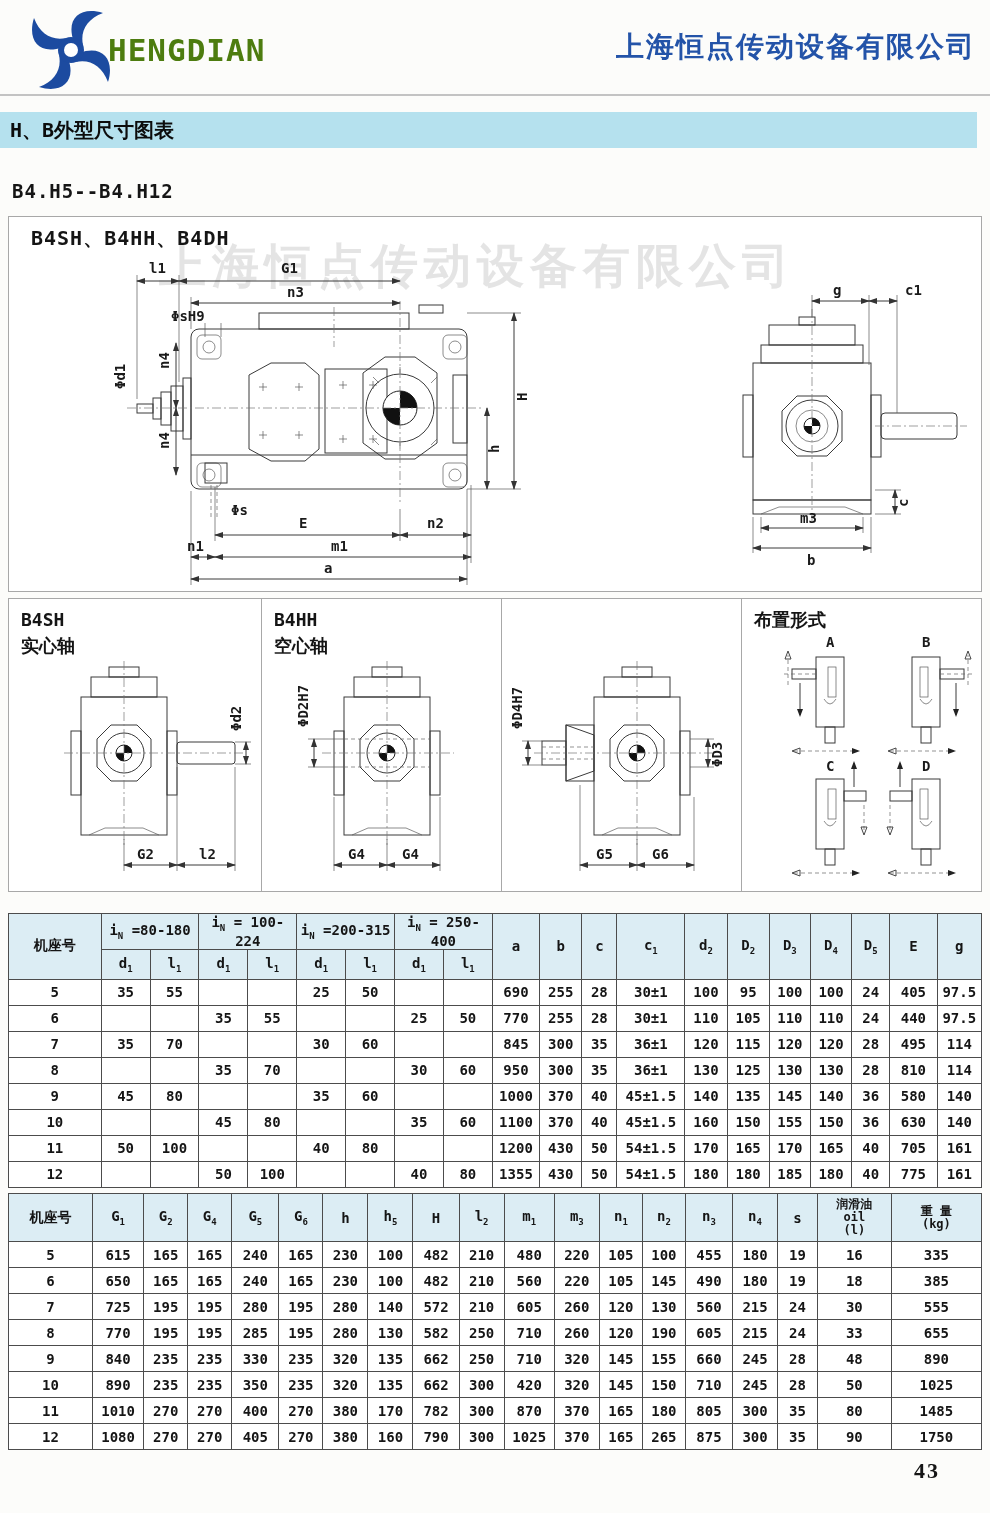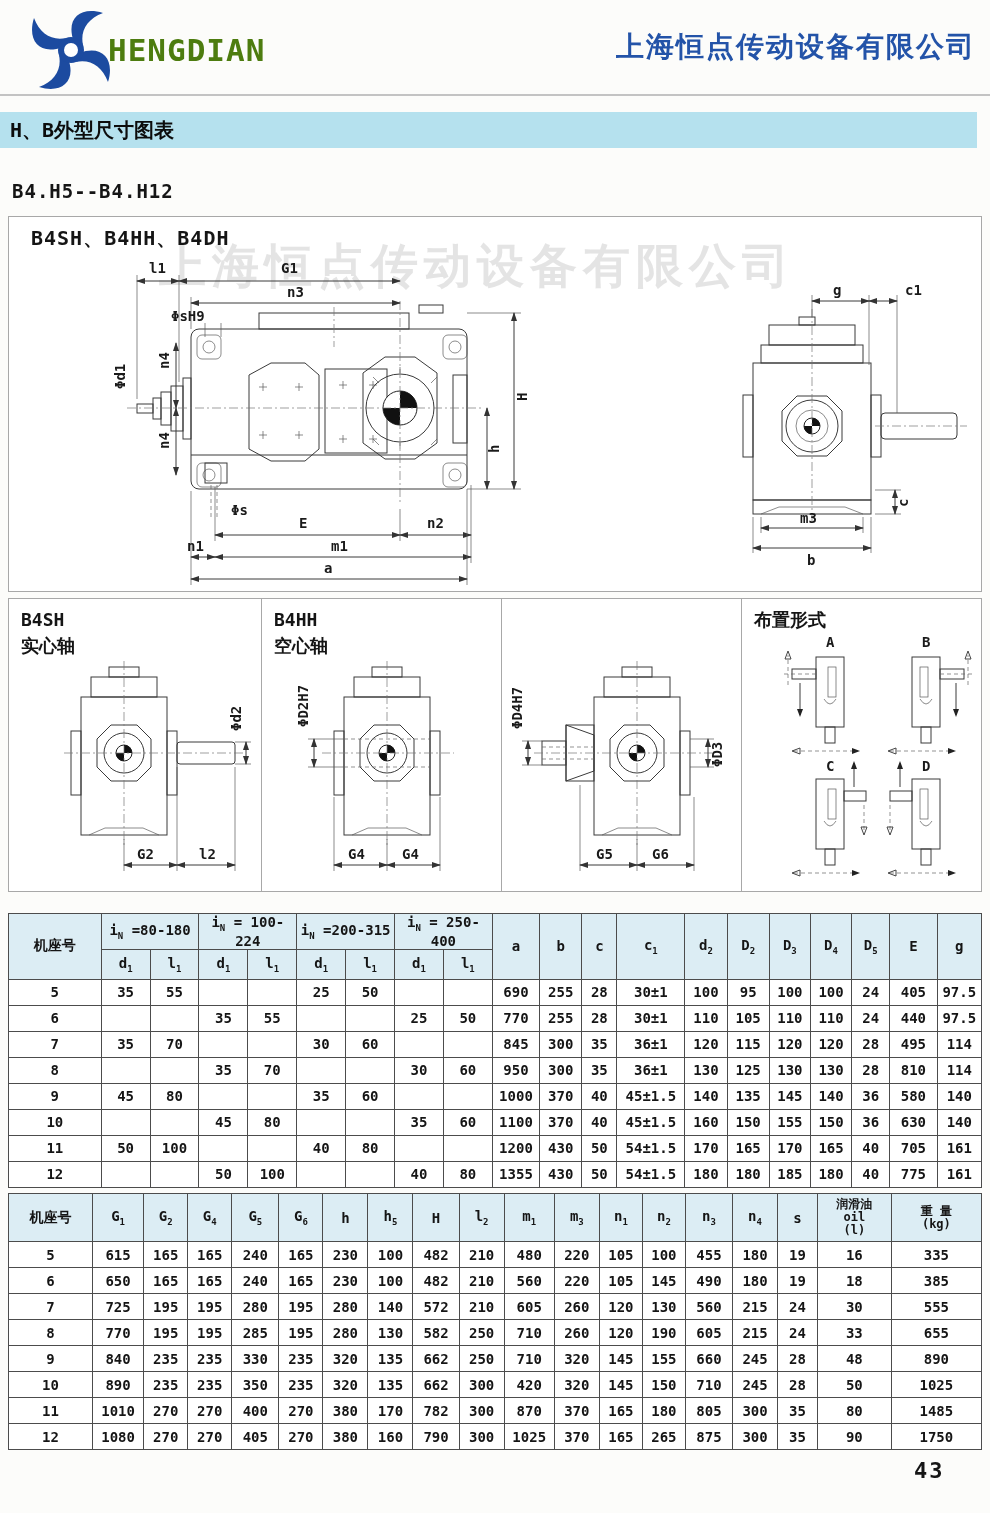--- a/index.html
+++ b/index.html
@@ -38,21 +38,21 @@
   #table2{top:1193px;}
   th,td{border:1px solid #4c4c4c;text-align:center;vertical-align:middle;padding:0;overflow:hidden;}
   th{background:#dcedf4;font-size:14px;font-weight:bold;white-space:pre-line;}
   #table1 thead tr:first-child th{height:29px;margin-top:44px;}
   #table1 thead tr:last-child th{height:29px;}
   #table1 tbody td{height:25px;font-size:14px;font-weight:bold;}
   #table2 thead th{height:47px;}
   #table2 tbody td{height:25px;font-size:14px;font-weight:bold;}
   th sub,td sub{font-size:9px;}
   .oil-hdr{font-size:12px;line-height:13px;}
-  .pageno{left:914px;top:1458px;font-size:22px;font-weight:bold;letter-spacing:2px;}
+  .pageno{left:914px;top:1458px;font-size:22px;font-weight:bold;letter-spacing:2px;font-family:Liberation Serif, serif;}
 </style>
 </head>
 <body>
 
 <div class="abs" style="left:0;top:0;width:990px;height:94px;">
   <svg class="abs" style="left:32px;top:8px;" width="78" height="82" viewBox="0 0 78 82">
     <g transform="translate(39,42)" fill="#1c4ba0">
       <g>
         <path d="M3,-8 C -6,-32 10,-44 32,-37 C 16,-31 9,-19 12,-5 Z"></path>
         <path d="M8,3 C 32,-6 44,10 37,32 C 31,16 19,9 5,12 Z"></path>

